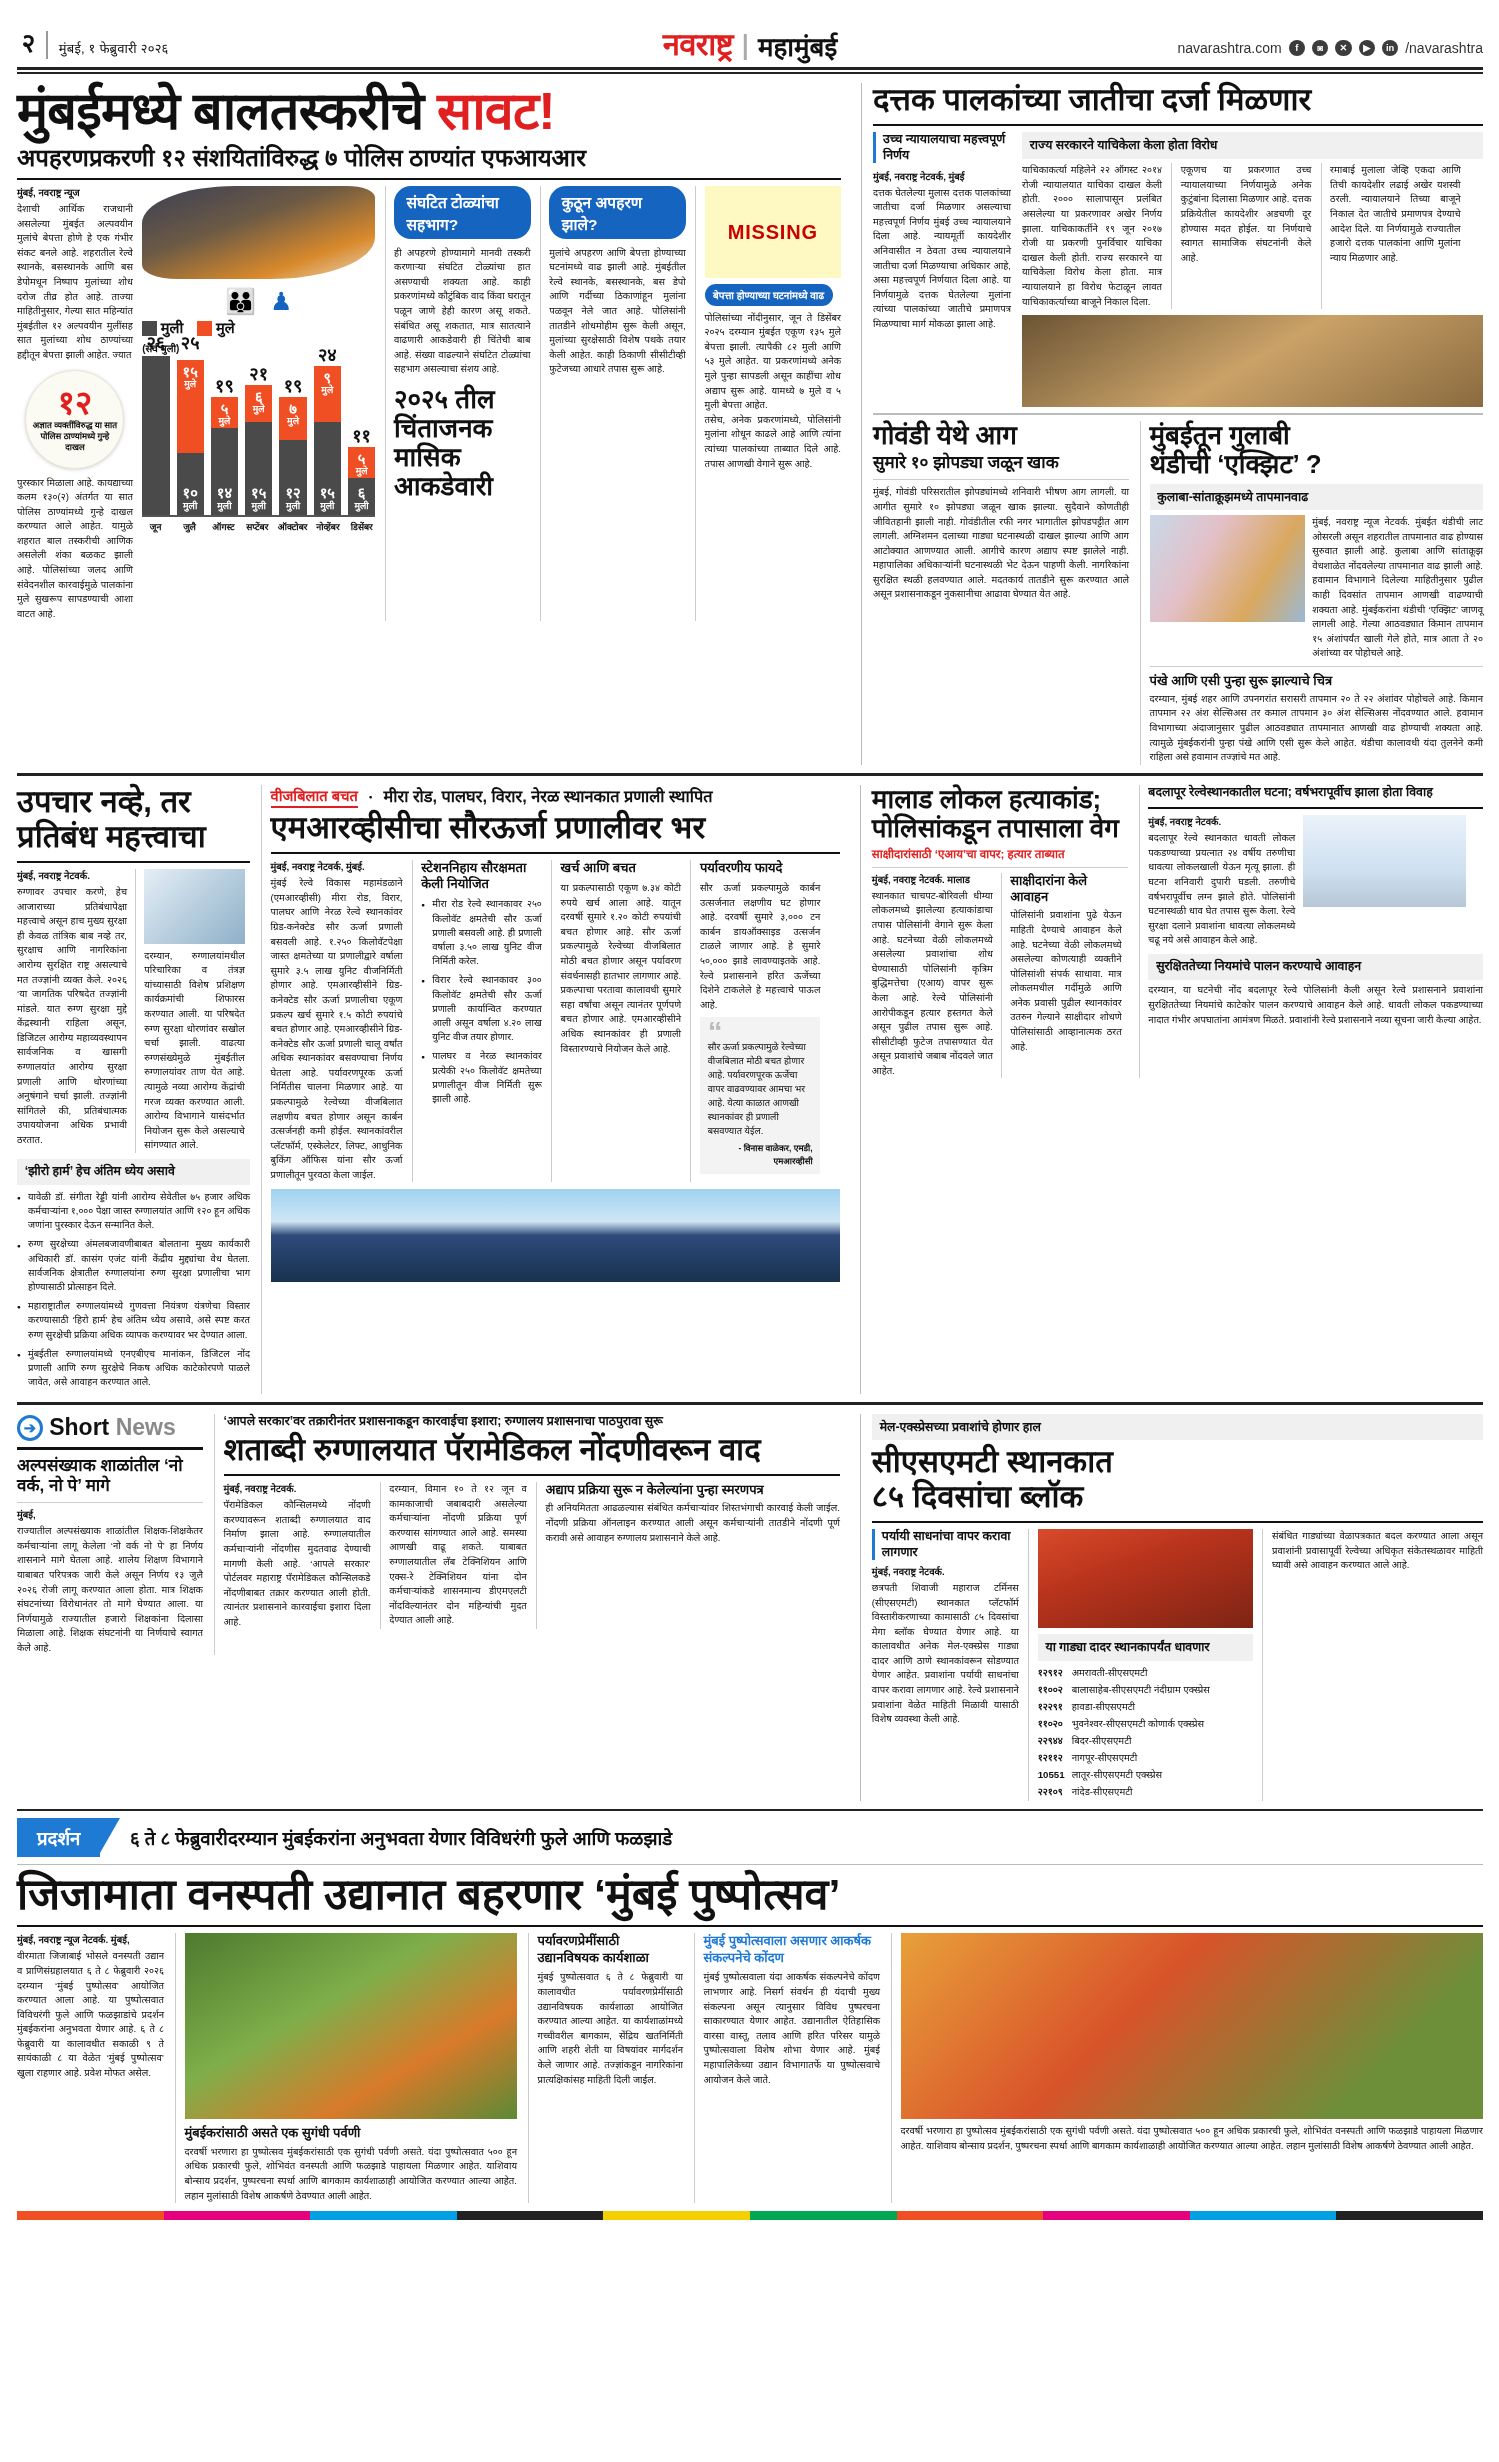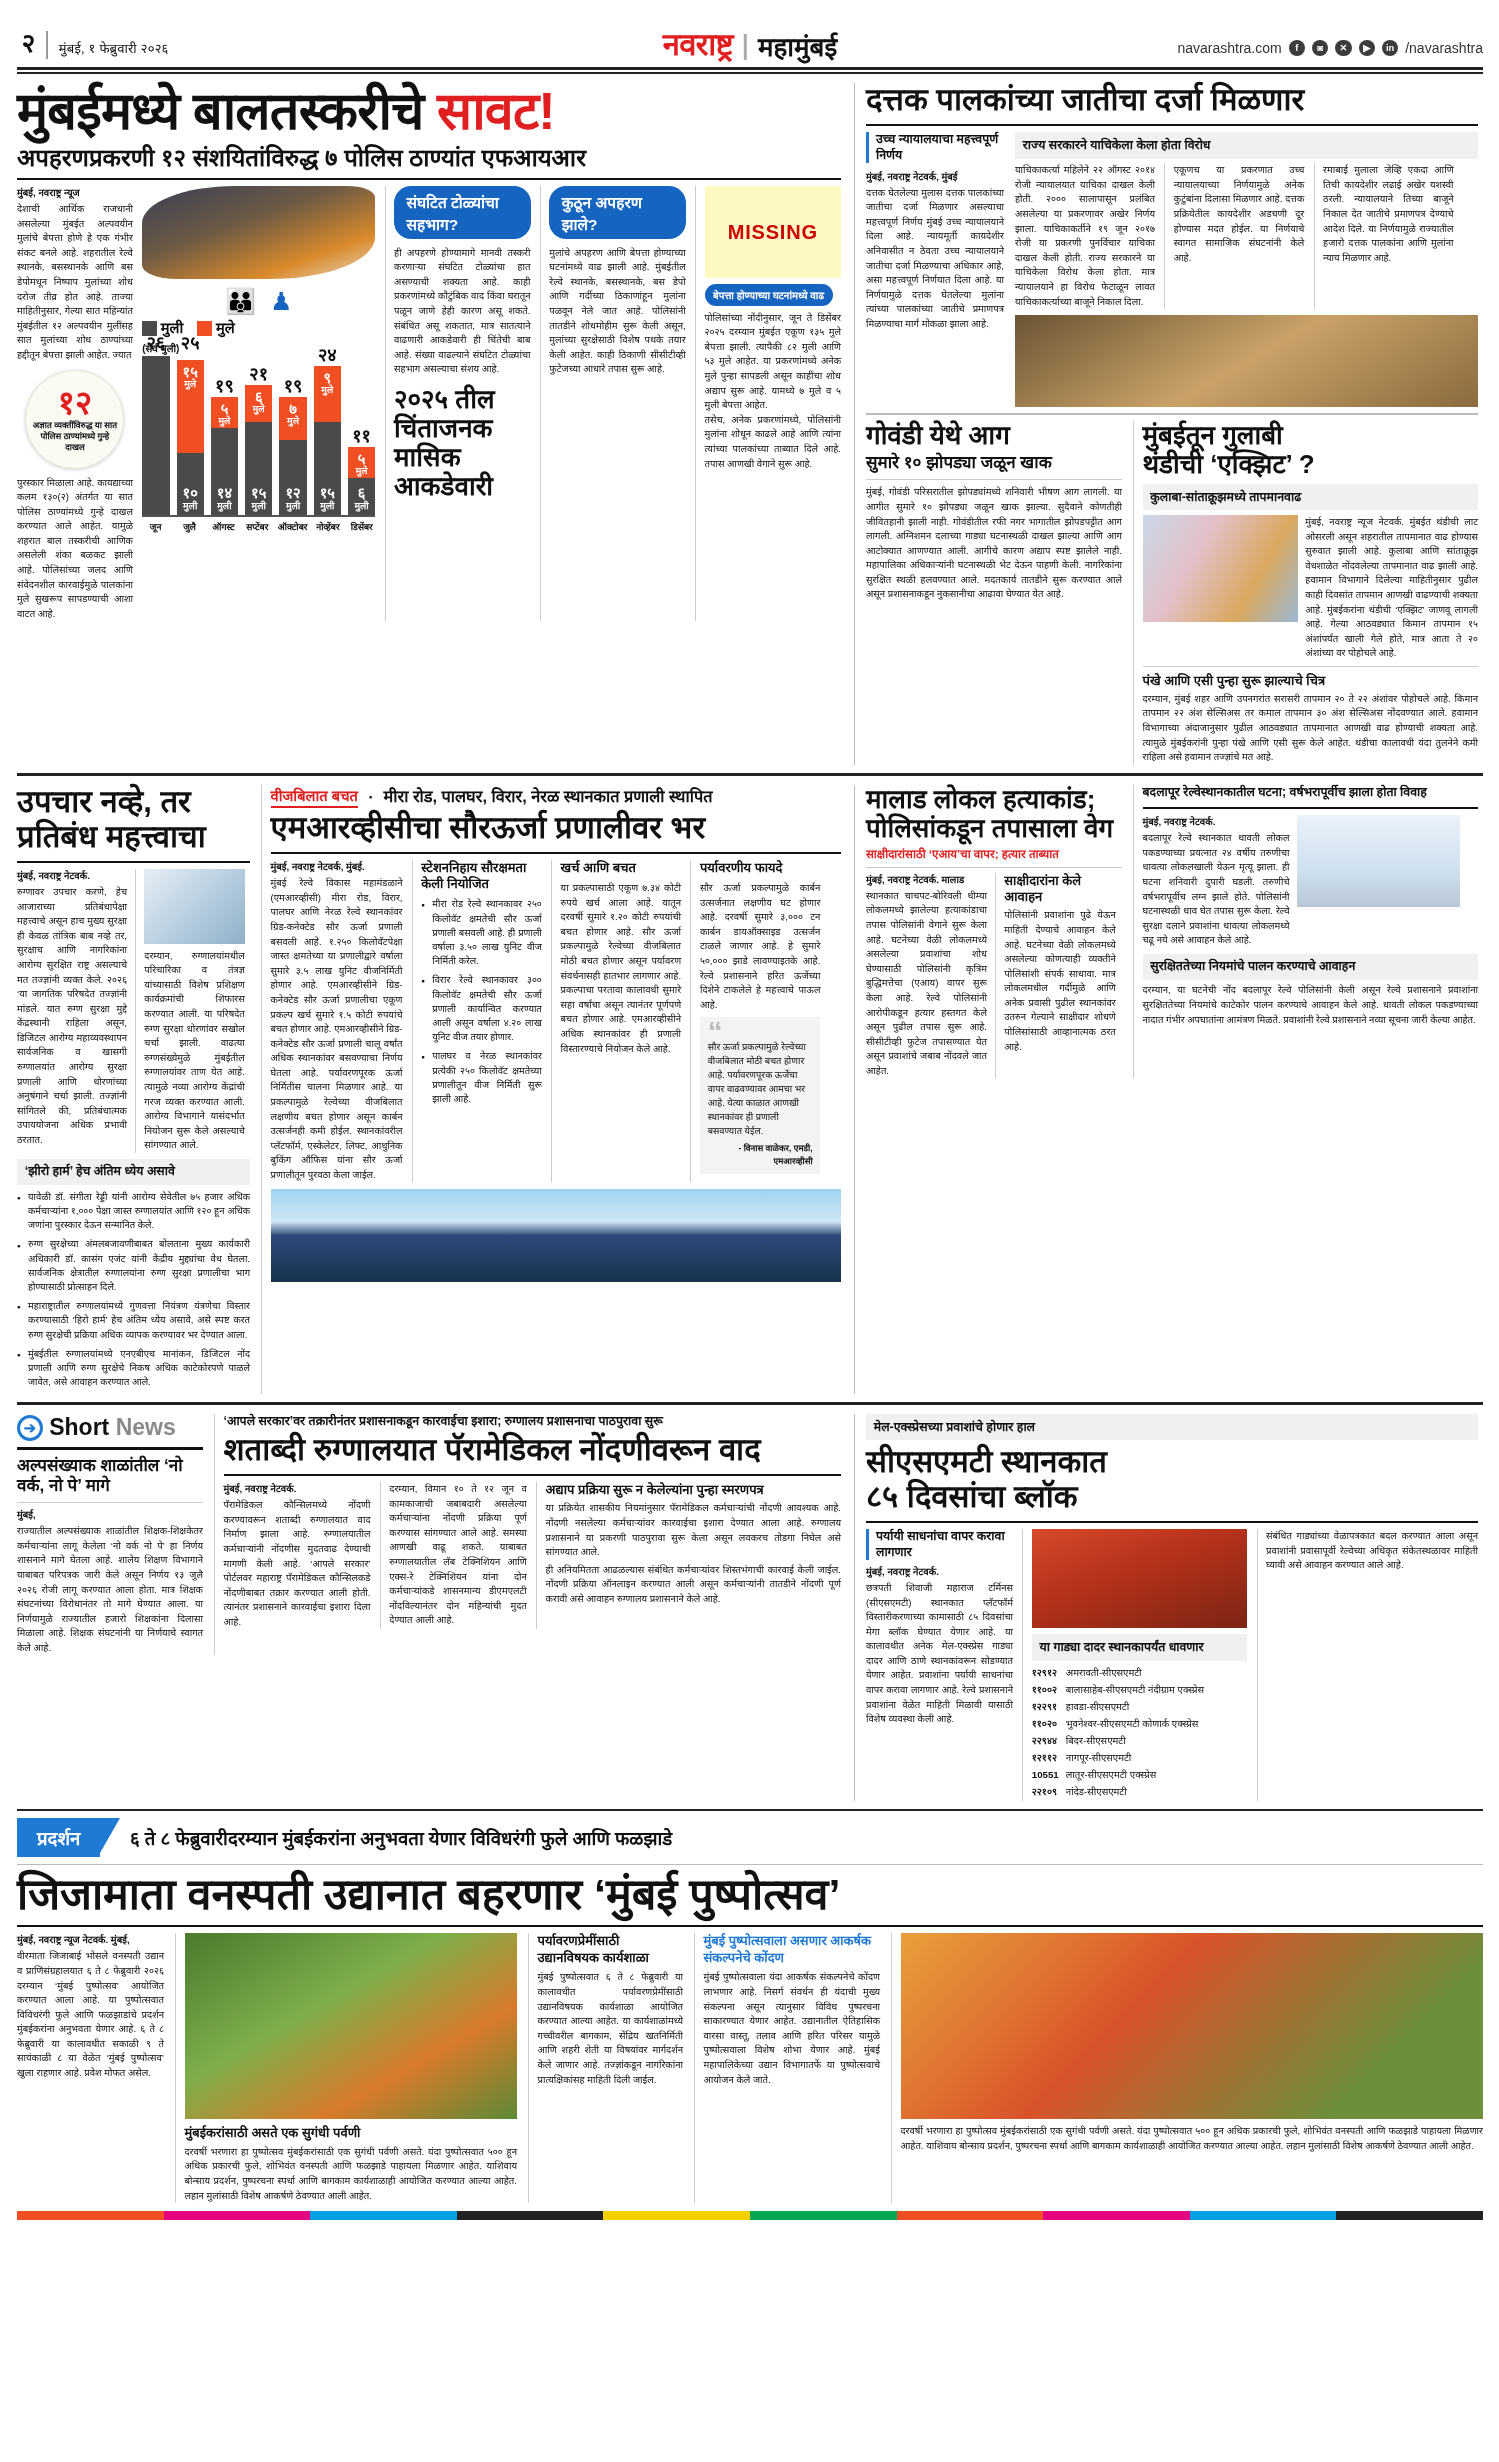--- a/index.html
+++ b/index.html
@@ -23,21 +23,21 @@
   .edition { font-size:26px; font-weight:800; line-height:1; }
   .webwrap { margin-left:auto; display:flex; align-items:center; gap:7px; padding-bottom:6.2px; }
   .weburl { font-size:14px; color:#333; }
   .soc { width:16.3px; height:16.3px; border-radius:50%; background:#3c3c3c; color:#fff;
          font-size:9.3px; font-weight:700; display:flex; align-items:center; justify-content:center;}
   .handle { font-size:14px; color:#333; }
   .rule-thick { height:3.1px; background:#222; margin-top:4.7px; }
   .rule-thin { height:1.6px; background:#222; margin-top:2.3px; }
 
   
-  .cols { display:flex; gap:13px; margin-top:9.3px; }
+  .cols { display:flex; gap:20px; margin-top:9.3px; }
   .col-left { width:824px; }
   .col-right { width:624px; border-left:1.6px solid #bbb; padding-left:11px; }
 
   h1.mega { font-size:52px; font-weight:800; line-height:1.08; letter-spacing:-0.8px; }
   h1.mega .red { color:#e02020; }
   .subhead { font-size:24px; font-weight:700; margin-top:4.7px; line-height:1.15;}
   .hr-blk { height:2.3px; background:#111; margin:6.2px 0; }
   .hr-gry { height:1.6px; background:#bbb; margin:6.2px 0; }
   .hr-gry-thin { height:0.8px; background:#ccc; margin:5.4px 0; }
 
@@ -465,21 +465,20 @@
           <div style="display:flex;gap:9.3px;">
             <div style="width:147px;">
               <div class="byline">मुंबई, नवराष्ट्र नेटवर्क.</div>
               <div class="body">पॅरामेडिकल कौन्सिलमध्ये नोंदणी करण्यावरून शताब्दी रुग्णालयात वाद निर्माण झाला आहे. रुग्णालयातील कर्मचाऱ्यांनी नोंदणीस मुदतवाढ देण्याची मागणी केली आहे. ‘आपले सरकार’ पोर्टलवर महाराष्ट्र पॅरामेडिकल कौन्सिलकडे नोंदणीबाबत तक्रार करण्यात आली होती. त्यानंतर प्रशासनाने कारवाईचा इशारा दिला आहे.</div>
             </div>
             <div style="width:147px;" class="vline">
               <div class="body">दरम्यान, विमान १० ते १२ जून व कामकाजाची जबाबदारी असलेल्या कर्मचाऱ्यांना नोंदणी प्रक्रिया पूर्ण करण्यास सांगण्यात आले आहे. समस्या आणखी वाढू शकते. याबाबत रुग्णालयातील लॅब टेक्निशियन आणि एक्स-रे टेक्निशियन यांना दोन कर्मचाऱ्यांकडे शासनमान्य डीएमएलटी नोंदविल्यानंतर दोन महिन्यांची मुदत देण्यात आली आहे.</div>
             </div>
             <div style="flex:1;" class="vline">
               <h3 class="subs">अद्याप प्रक्रिया सुरू न केलेल्यांना पुन्हा स्मरणपत्र</h3>
-              <div class="body mt4">या प्रक्रियेत शासकीय नियमांनुसार पॅरामेडिकल कर्मचाऱ्यांची नोंदणी आवश्यक आहे. नोंदणी नसलेल्या कर्मचाऱ्यांवर कारवाईचा इशारा देण्यात आला आहे. रुग्णालय प्रशासनाने या प्रकरणी पाठपुरावा सुरू केला असून लवकरच तोडगा निघेल असे सांगण्यात आले.</div>
               <div class="body mt4">ही अनियमितता आढळल्यास संबंधित कर्मचाऱ्यांवर शिस्तभंगाची कारवाई केली जाईल. नोंदणी प्रक्रिया ऑनलाइन करण्यात आली असून कर्मचाऱ्यांनी तातडीने नोंदणी पूर्ण करावी असे आवाहन रुग्णालय प्रशासनाने केले आहे.</div>
             </div>
           </div>
         </div>
       </div>
     </div>
 
     <div class="col-right">
       <div class="greybox center mb6"><span class="kicker">मेल-एक्स्प्रेसच्या प्रवाशांचे होणार हाल</span></div>
       <h2 class="big">सीएसएमटी स्थानकात</h2>

